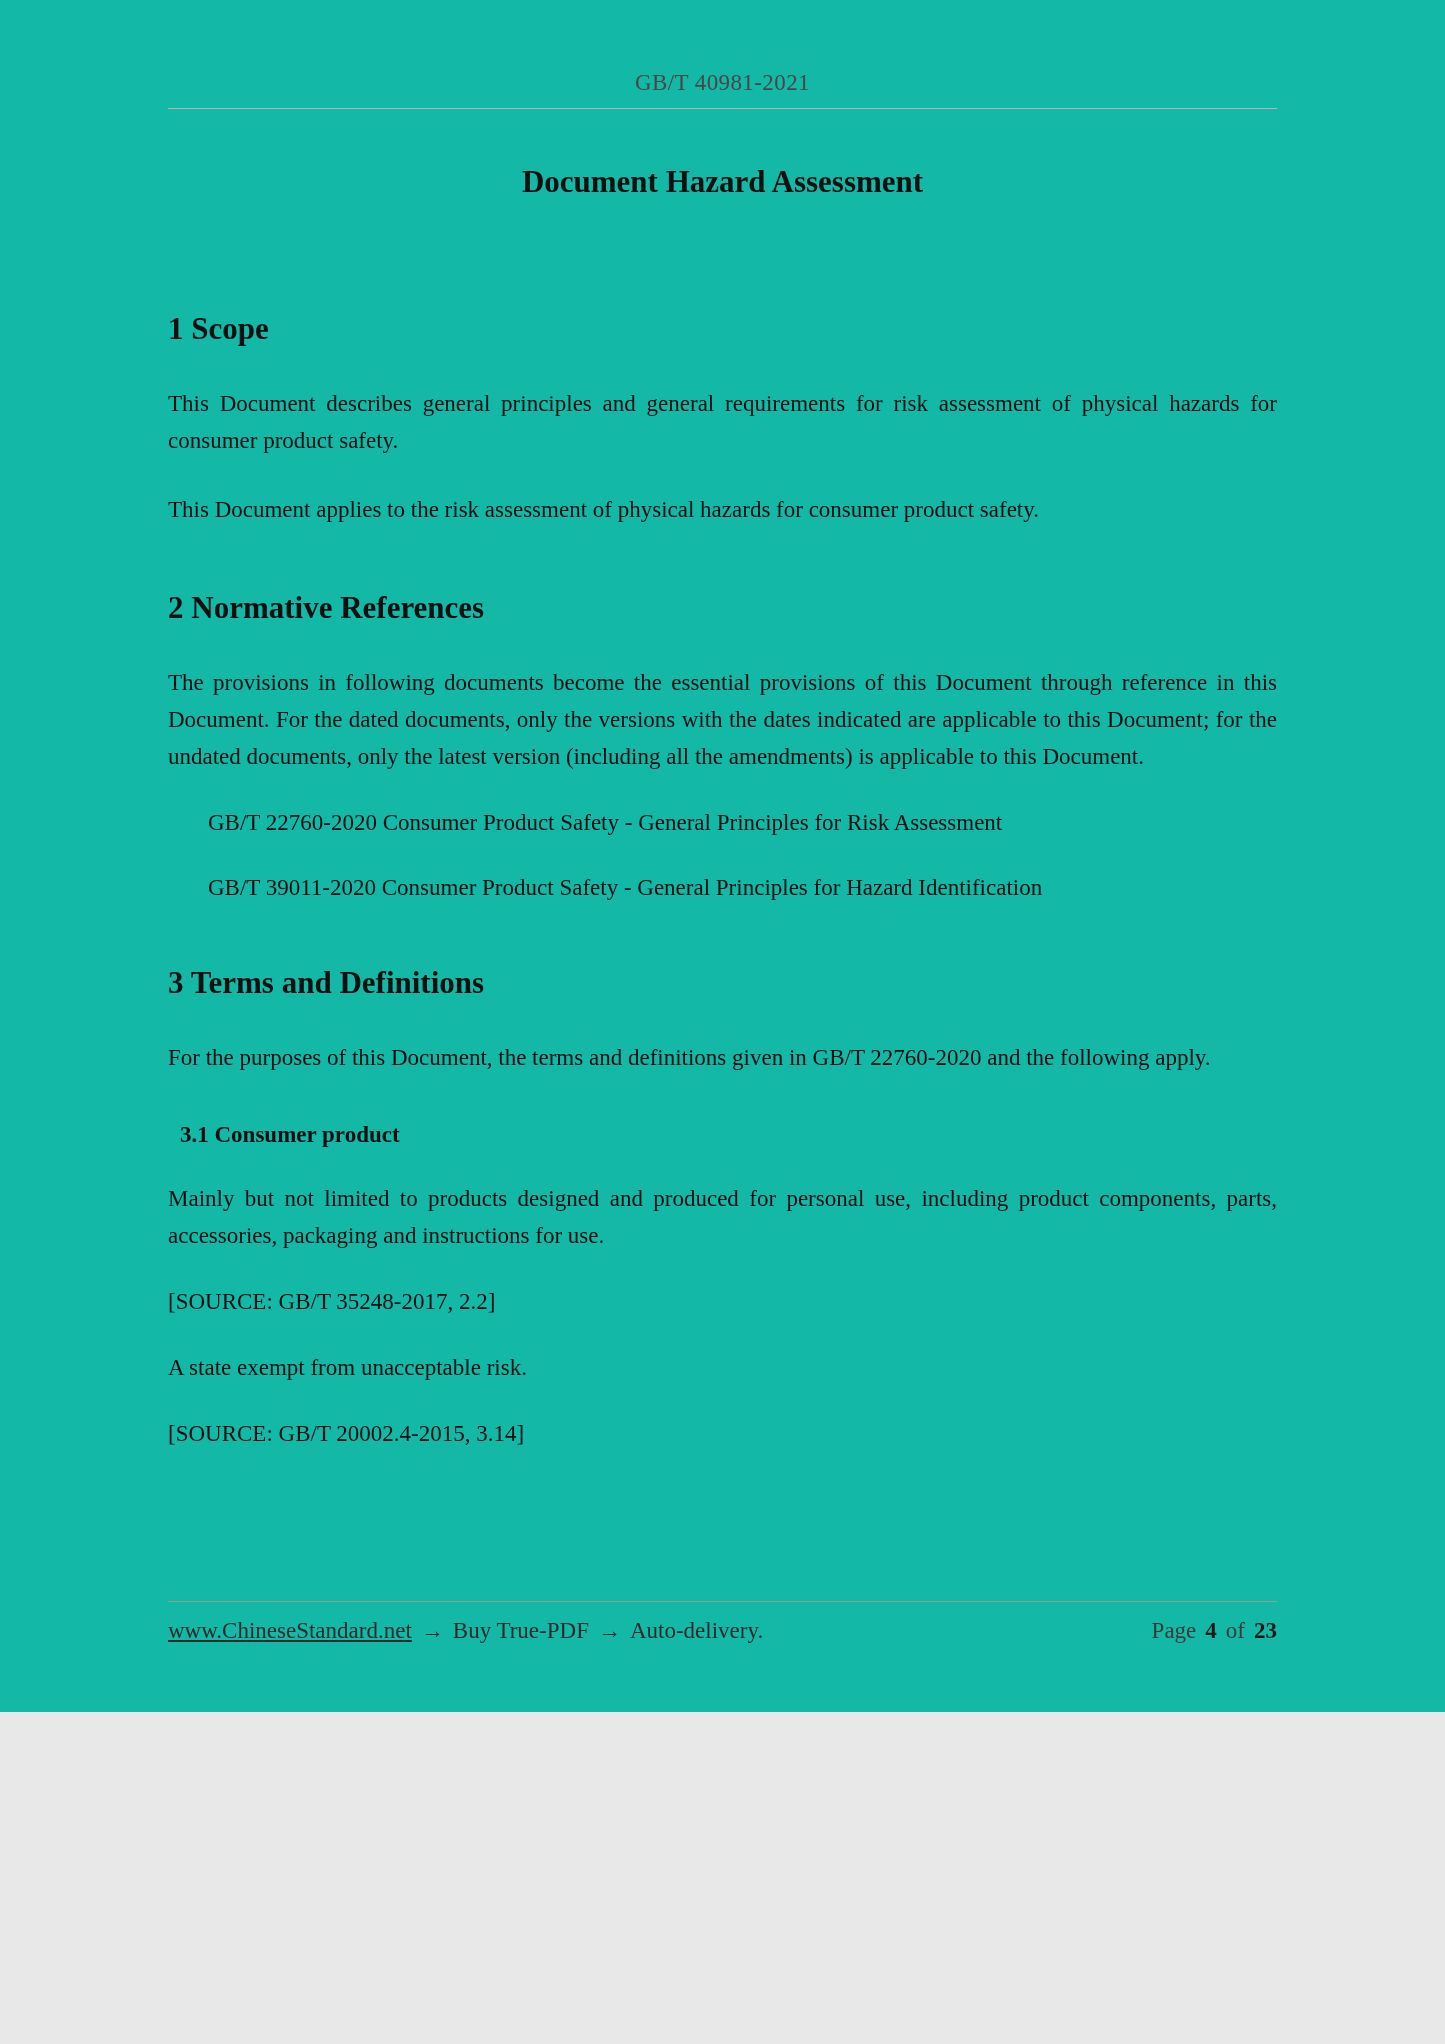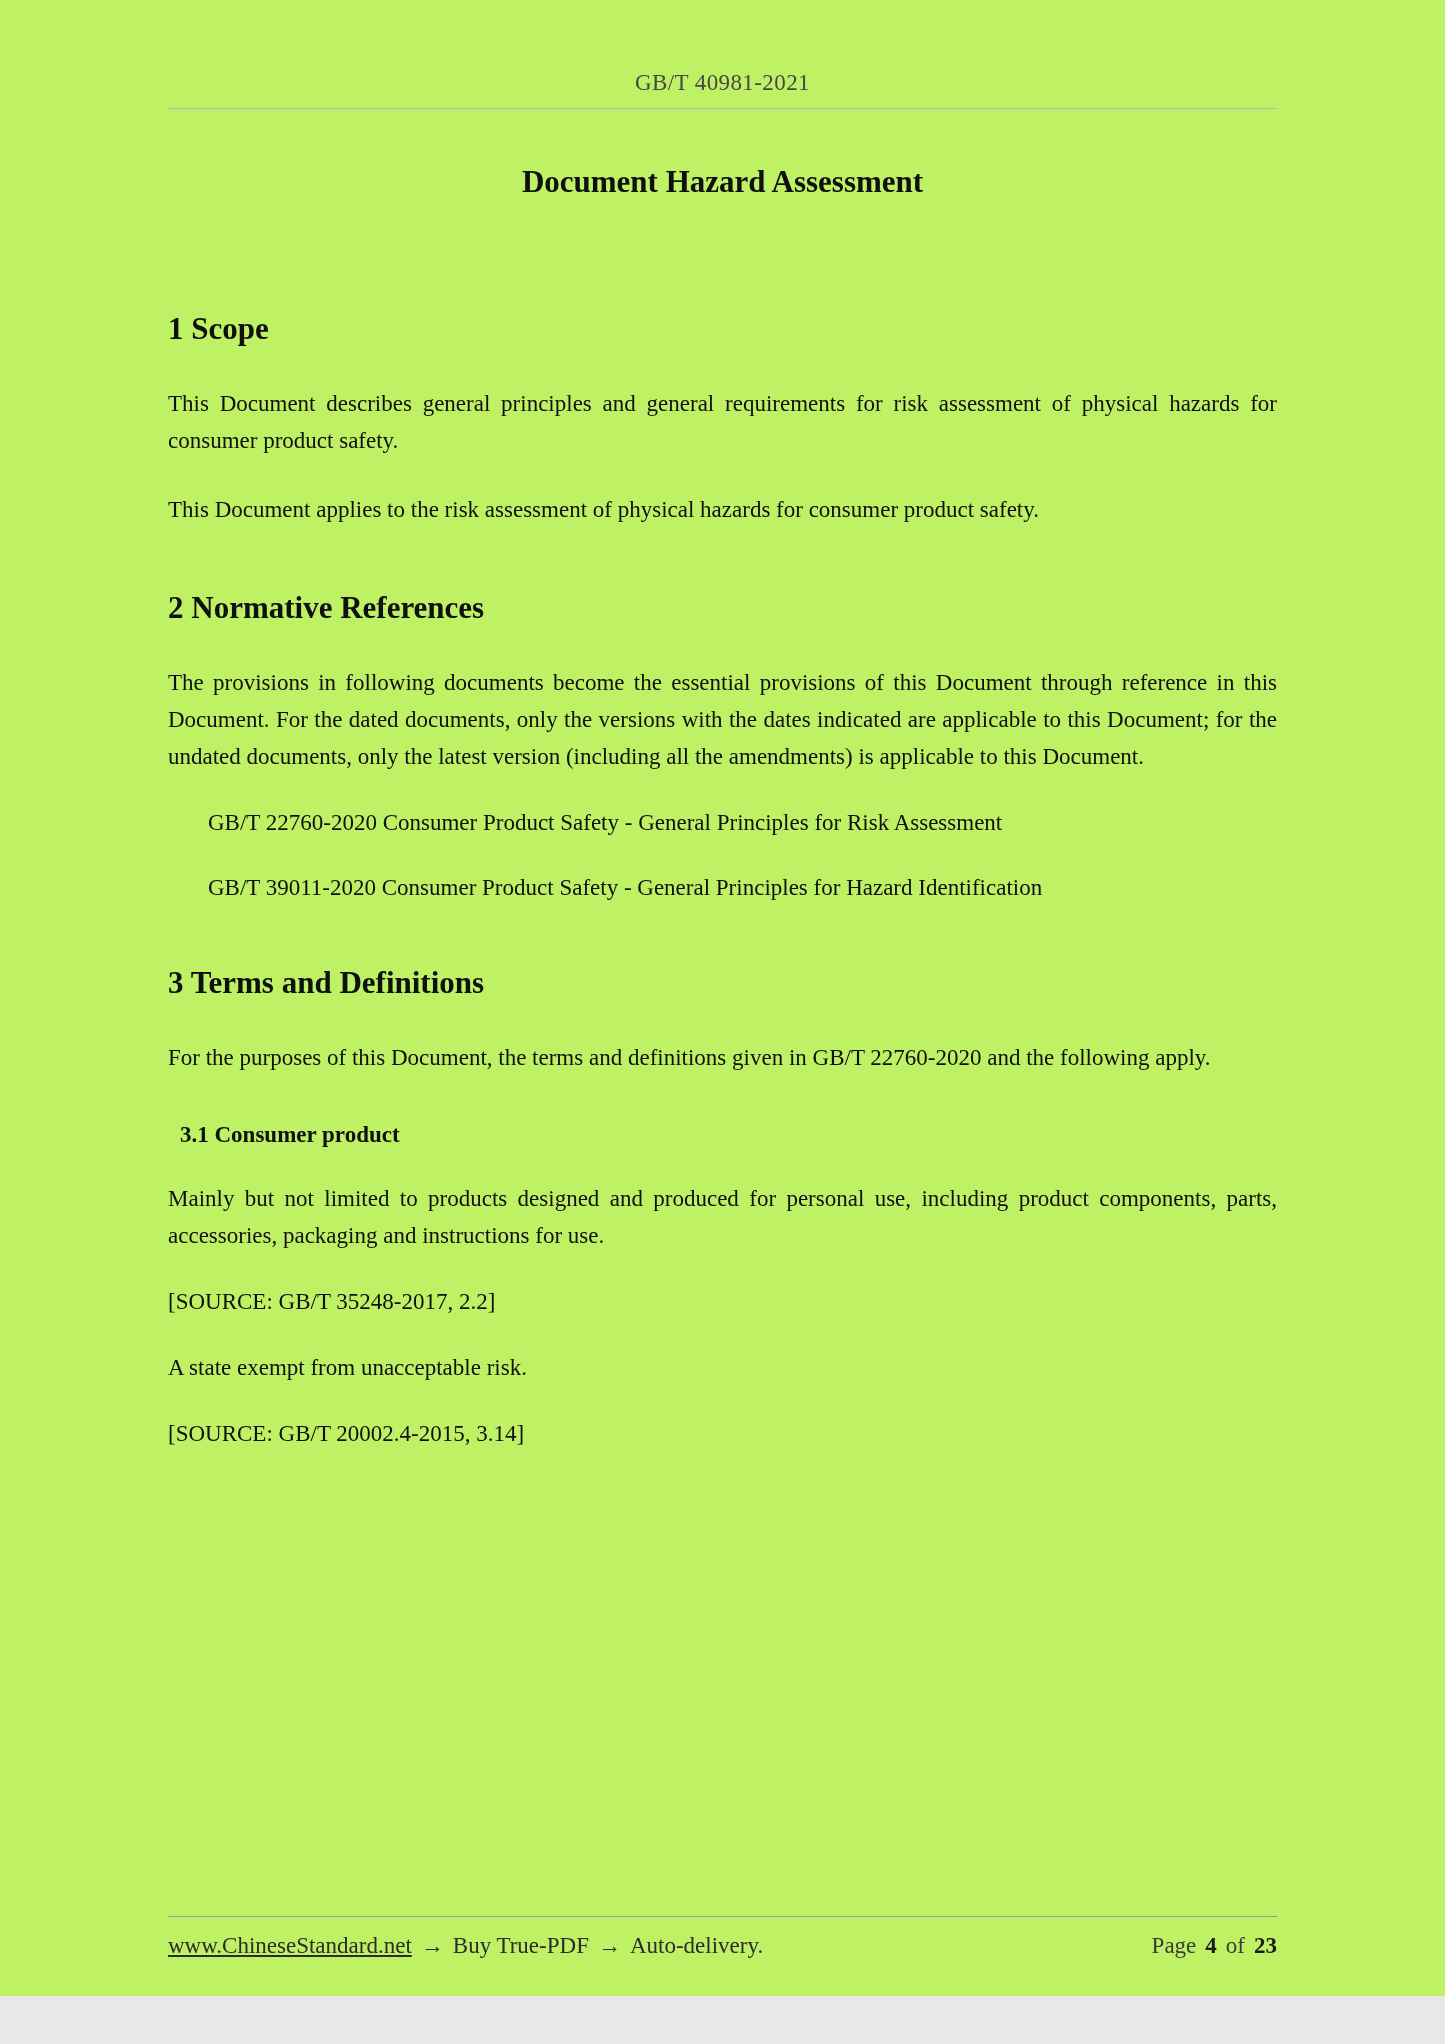--- a/index.html
+++ b/index.html
@@ -1,21 +1,21 @@
 <!DOCTYPE html>
 <html><head>
 <meta charset="utf-8">
 <style>
   * { margin: 0; padding: 0; box-sizing: border-box; }
   html, body { background: #e8e8e8; }
   .page {
     width: 1445px;
-    height: 1996px;
+    height: 1712px;
     margin: 0 auto;
-    background: #bef264;
+    background: #14b8a6;
     font-family: "Liberation Serif", serif;
     color: #000000;
     display: flex;
     flex-direction: column;
     padding: 0 168px;
   }
   
   .doc-header { padding-top: 70px; text-align: center; }
   .doc-code {
     font-size: 23px;
@@ -67,21 +67,21 @@
     margin-left: 40px;
     margin-bottom: 34px;
   }
   p.source-line {
     font-size: 23px;
     line-height: 31px;
     color: #101010;
     margin-bottom: 32px;
   }
   
-  .doc-footer { margin-top: auto; padding-bottom: 37px; }
+  .doc-footer { margin-top: auto; padding-bottom: 68px; }
   .footer-rule {
     border: none;
     border-top: 1px solid #9a9a9a;
     margin-bottom: 16px;
   }
   .footer-row {
     display: flex;
     justify-content: space-between;
     align-items: baseline;
     font-size: 23px;

